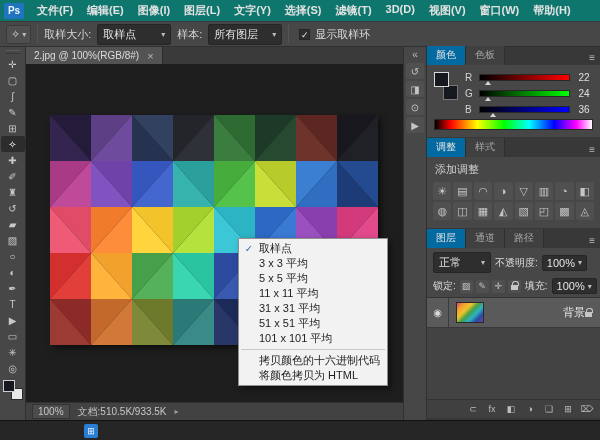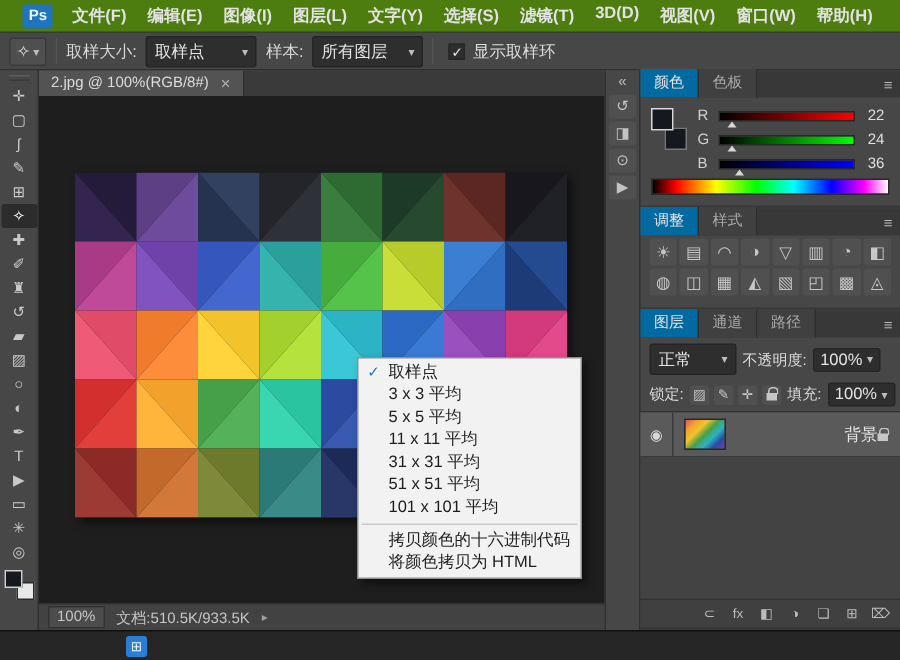--- a/index.html
+++ b/index.html
@@ -2,22 +2,22 @@
 <html><head>
 <meta charset="utf-8">
 <style>
   * { box-sizing: border-box; margin: 0; padding: 0; }
   html,body { width: 600px; height: 440px; overflow: hidden; }
   body { font-family: "Liberation Sans", sans-serif; font-size: 11px; color: #dcdcdc;
          background: #535353; user-select: none; }
   .nowrap { white-space: nowrap; }
 
   
-  .menubar { height: 22px; background: #4d7c0f; border-bottom: 1px solid #3a3a3a;
-             display: flex; align-items: center; justify-content: center; }
+  .menubar { height: 22px; background: #0f766e; border-bottom: 1px solid #3a3a3a;
+             display: flex; align-items: center; }
   .ps-logo { width: 20px; height: 16px; background: #1f74bd; color: #eaf5ff; font-weight: bold;
              font-size: 10px; display: flex; align-items: center; justify-content: center;
              margin: 0 6px 0 4px; border-radius: 2px; }
   .menu-item { padding: 3px 7px; color: #e2e2e2; cursor: default; font-weight: bold; }
 
   
   .optionsbar { height: 25px; background: #474747; border-bottom: 1px solid #303030;
                 display: flex; align-items: center; gap: 6px; padding: 0 6px; }
   .tool-preset { display: flex; align-items: center; gap: 2px; padding: 2px 4px;
                  border: 1px solid #3a3a3a; border-radius: 2px; background: #4f4f4f; }
@@ -422,20 +422,21 @@
       <div class="spectrum"></div>
     </div>
 
     <div class="panel">
       <div class="panel-tabs">
         <span class="ptab active">调整</span>
         <span class="ptab">样式</span>
         <span class="ptab-fill"></span>
         <span class="panel-menu">≡</span>
       </div>
+      <div class="adjust-title nowrap">添加调整</div>
       <div class="adjust-grid">
           <div class="adj-icon">☀</div>
           <div class="adj-icon">▤</div>
           <div class="adj-icon">◠</div>
           <div class="adj-icon">◑</div>
           <div class="adj-icon">▽</div>
           <div class="adj-icon">▥</div>
           <div class="adj-icon">◔</div>
           <div class="adj-icon">◧</div>
           <div class="adj-icon">◍</div>

